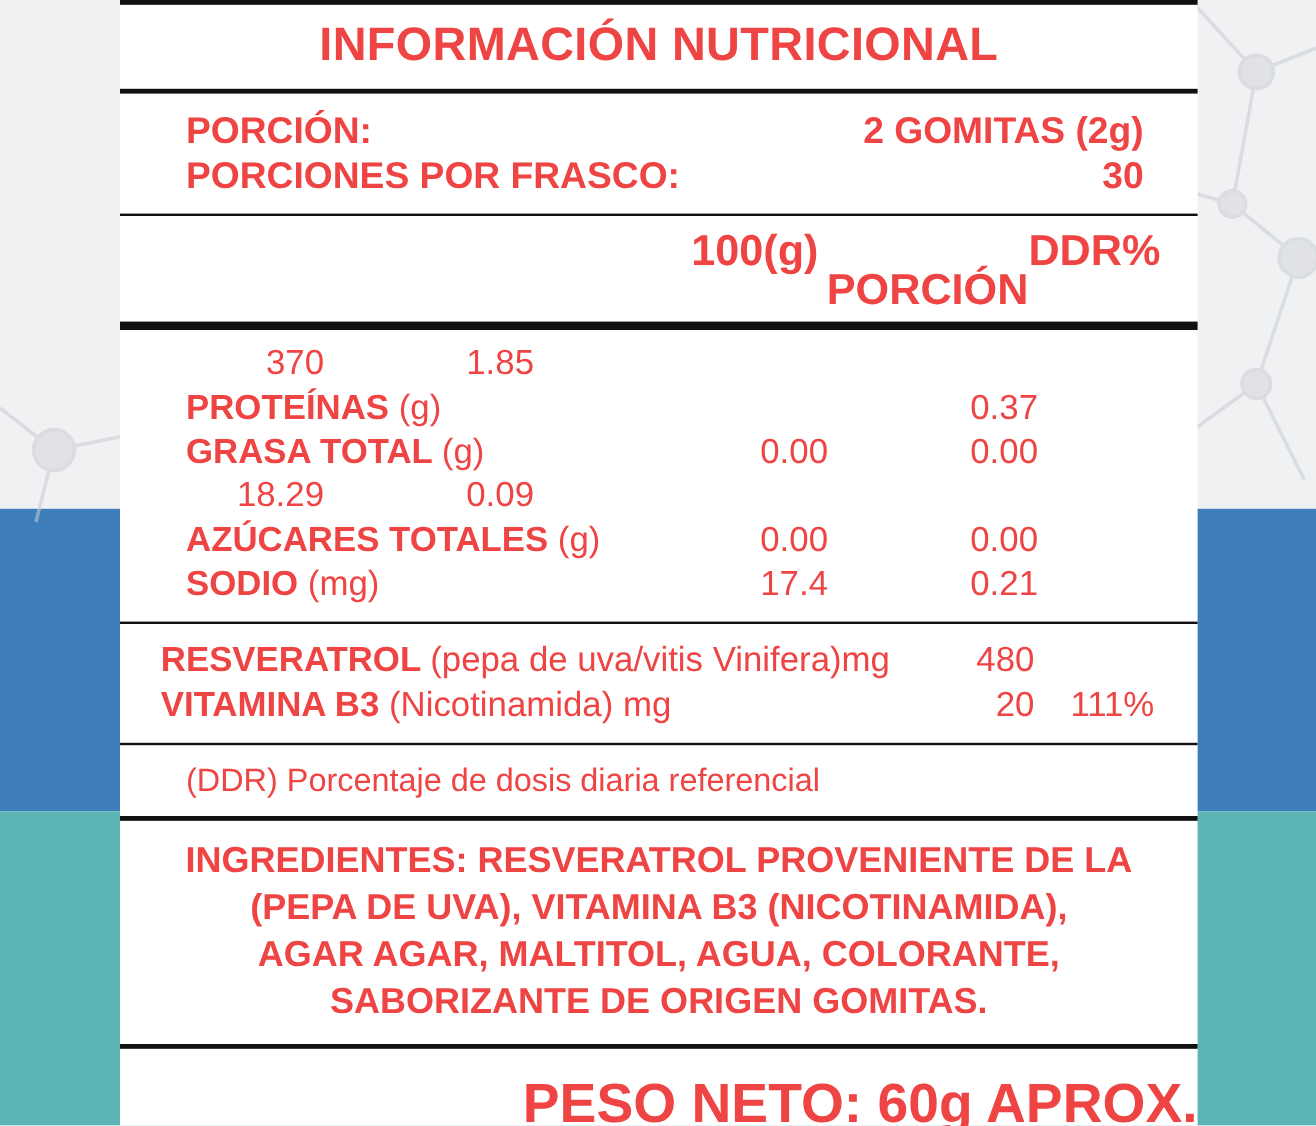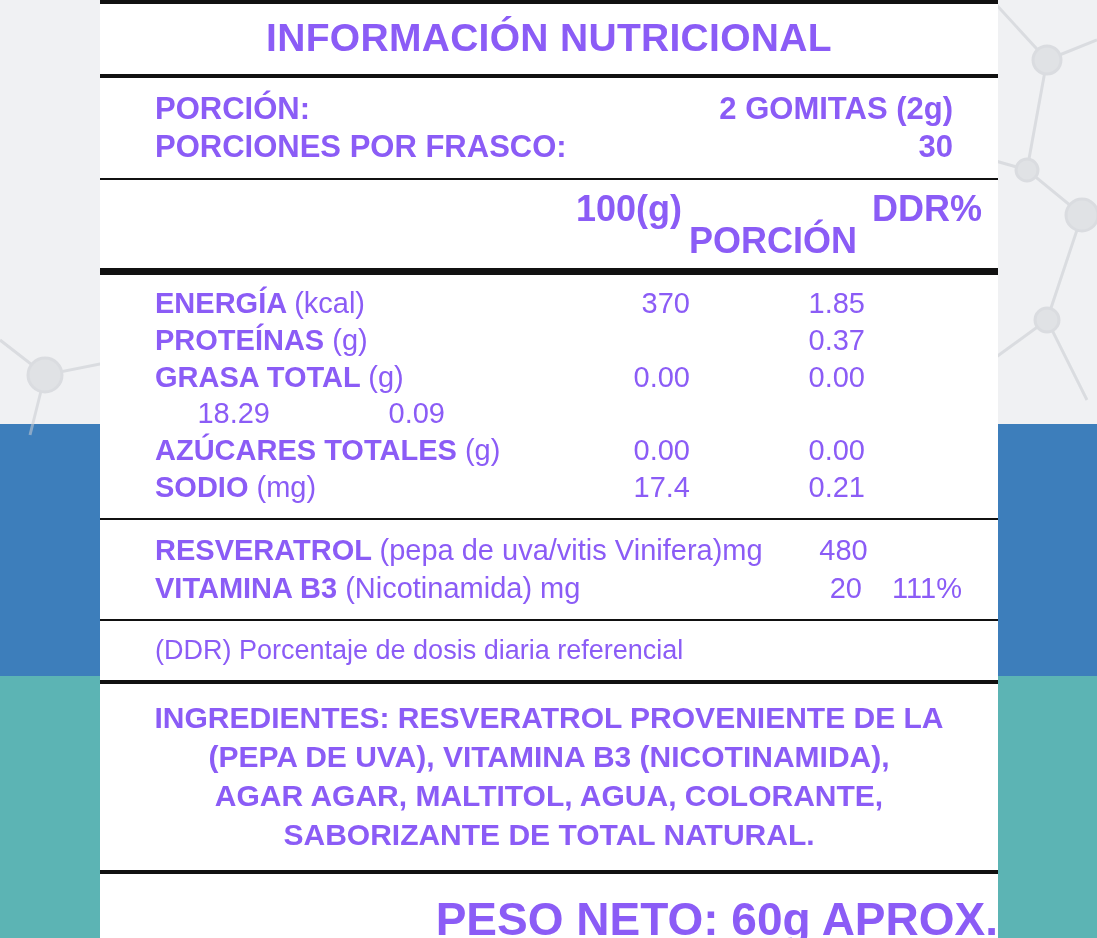--- a/index.html
+++ b/index.html
@@ -63,21 +63,21 @@
 
   
   #nutrition-label {
     position: absolute;
     top: 0;
     left: 100px;
     width: 898px;
     height: 938px;
     background: #ffffff;
     box-sizing: border-box;
-    color: #8b5cf6;
+    color: #ef4444;
   }
 
   .rule {
     border-top: 4px solid #111111;
     margin: 0;
   }
   .rule.thin {
     border-top: 2px solid #111111;
   }
   .rule.thick {
@@ -118,21 +118,21 @@
   
   .col-head {
     display: flex;
     font-size: 36px;
     font-weight: bold;
     padding: 8px 0 6px 0;
   }
   .col-head .spacer { flex: 1 1 auto; }
   .col-head .c100 { width: 170px; text-align: right; }
   .col-head .cpor { width: 175px; text-align: right; margin-top: 32px; }
-  .col-head .cddr { width: 125px; text-align: right; padding-right: 8px; }
+  .col-head .cddr { width: 125px; padding-right: 8px; }
 
   
   .nutrients {
     padding: 10px 0 12px 0;
   }
   .nut-row {
     display: flex;
     align-items: baseline;
     font-size: 29px;
     line-height: 1.27;
@@ -154,21 +154,21 @@
     padding: 12px 0 12px 0;
   }
   .act-row {
     display: flex;
     align-items: baseline;
     font-size: 29px;
     line-height: 1.3;
   }
   .act-row .name {
     flex: 1 1 auto;
-    padding-left: 55px;
+    padding-left: 34px;
     font-weight: bold;
     white-space: nowrap;
   }
   .act-row .name .sub {
     font-weight: normal;
   }
   .act-row .amount { width: 110px; text-align: right; }
   .act-row .ddr { width: 130px; text-align: center; padding-right: 6px; }
 
   
@@ -255,21 +255,20 @@
       <span class="c100">100(g)</span>
       <span class="cpor">PORCIÓN</span>
       <span class="cddr">DDR%</span>
     </div>
   </div>
 
   <div class="rule thick"></div>
 
   <div class="section nutrients">
     <div class="nut-row">
-      <span class="name"><span>ENERGÍA</span> <span class="unit">(kcal)</span></span>
       <span class="v100">370</span>
       <span class="vpor">1.85</span>
       <span class="vddr"></span>
     </div>
     <div class="nut-row">
       <span class="name"><span>PROTEÍNAS</span> <span class="unit">(g)</span></span>
       <span class="vpor">0.37</span>
       <span class="vddr"></span>
     </div>
     <div class="nut-row">
@@ -315,21 +314,21 @@
   <div class="rule thin"></div>
 
   <div class="footnote">(DDR) Porcentaje de dosis diaria referencial</div>
 
   <div class="rule"></div>
 
   <div class="ingredients">
     <div>INGREDIENTES: RESVERATROL PROVENIENTE DE LA</div>
     <div>(PEPA DE UVA), VITAMINA B3 (NICOTINAMIDA),</div>
     <div>AGAR AGAR, MALTITOL, AGUA, COLORANTE,</div>
-    <div>SABORIZANTE DE TOTAL NATURAL.</div>
+    <div>SABORIZANTE DE ORIGEN GOMITAS.</div>
   </div>
 
   <div class="rule"></div>
 
   <div class="net-weight">PESO NETO: 60g APROX.</div>
 
   <div class="rule"></div>
 
 </div>
 

